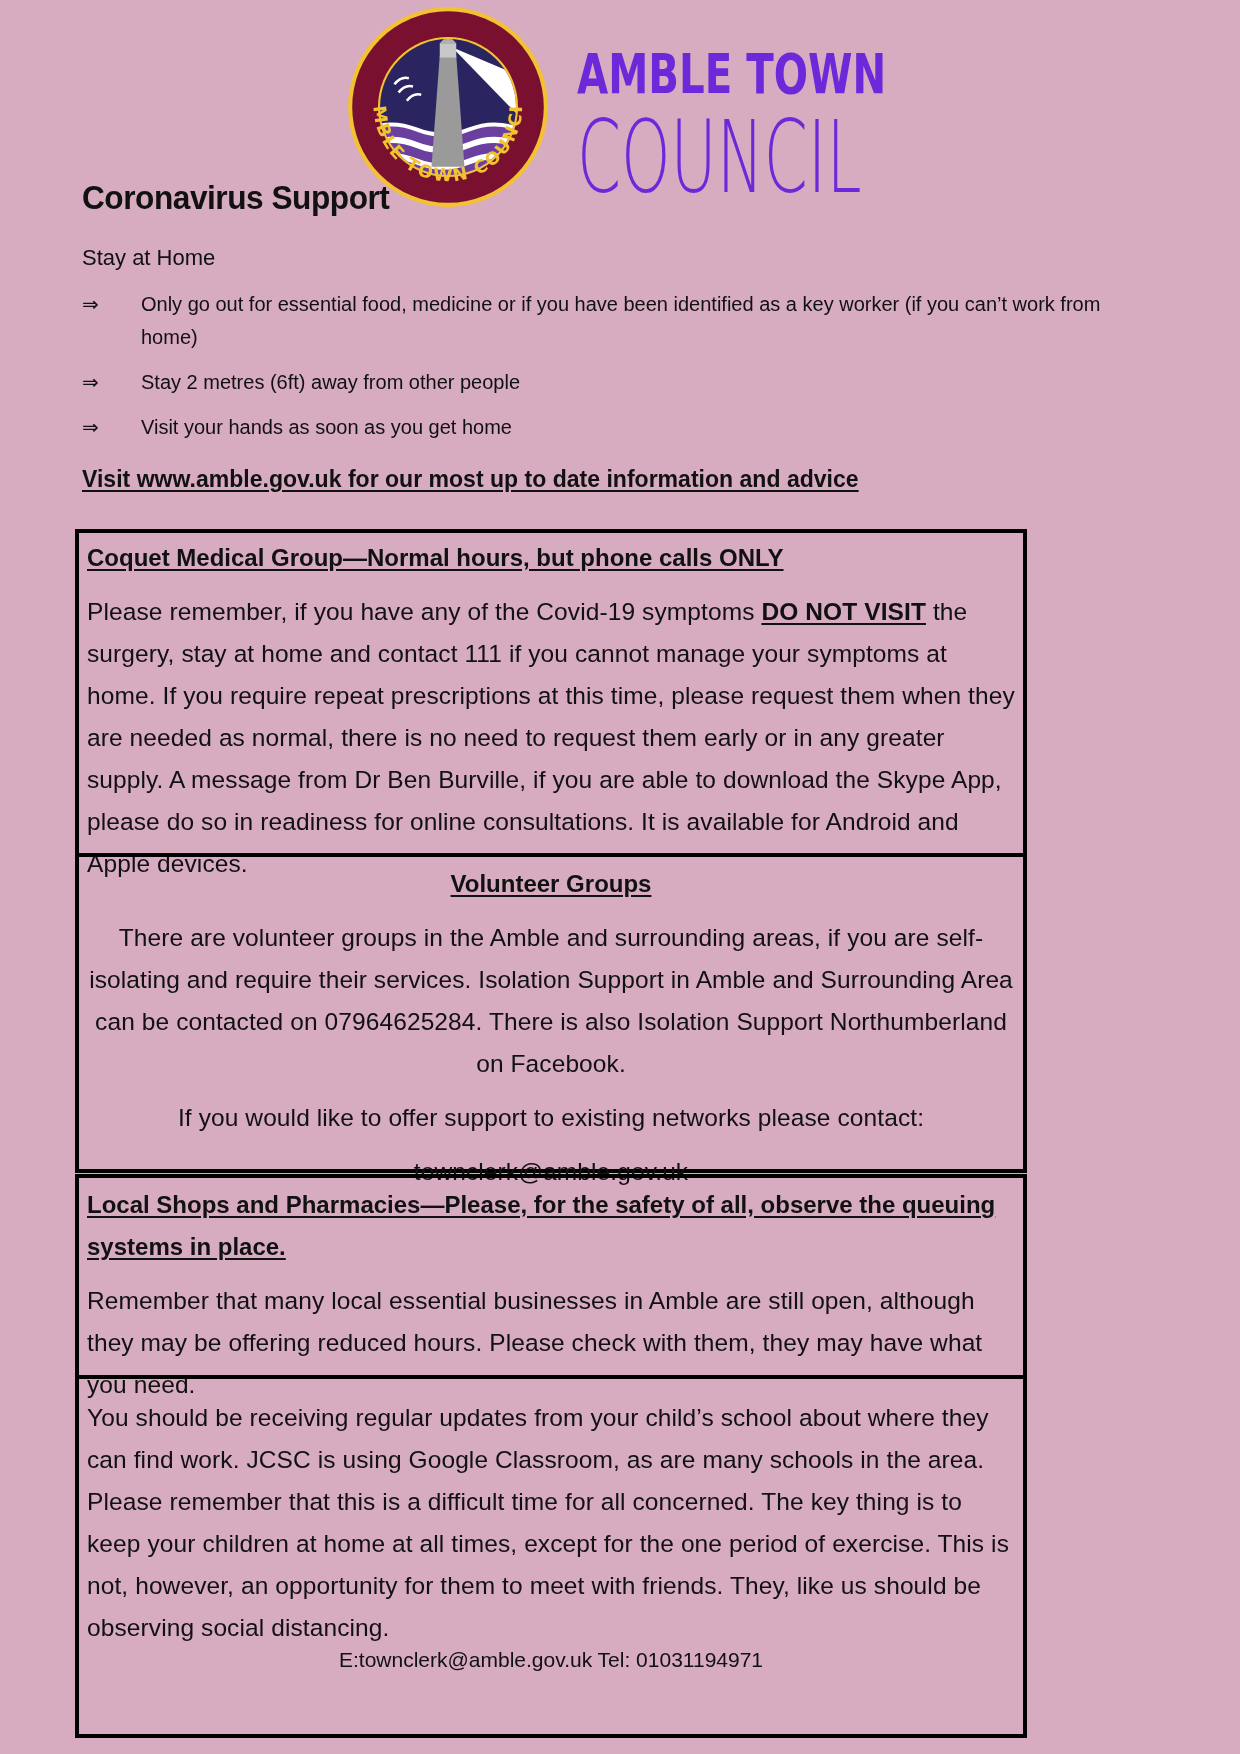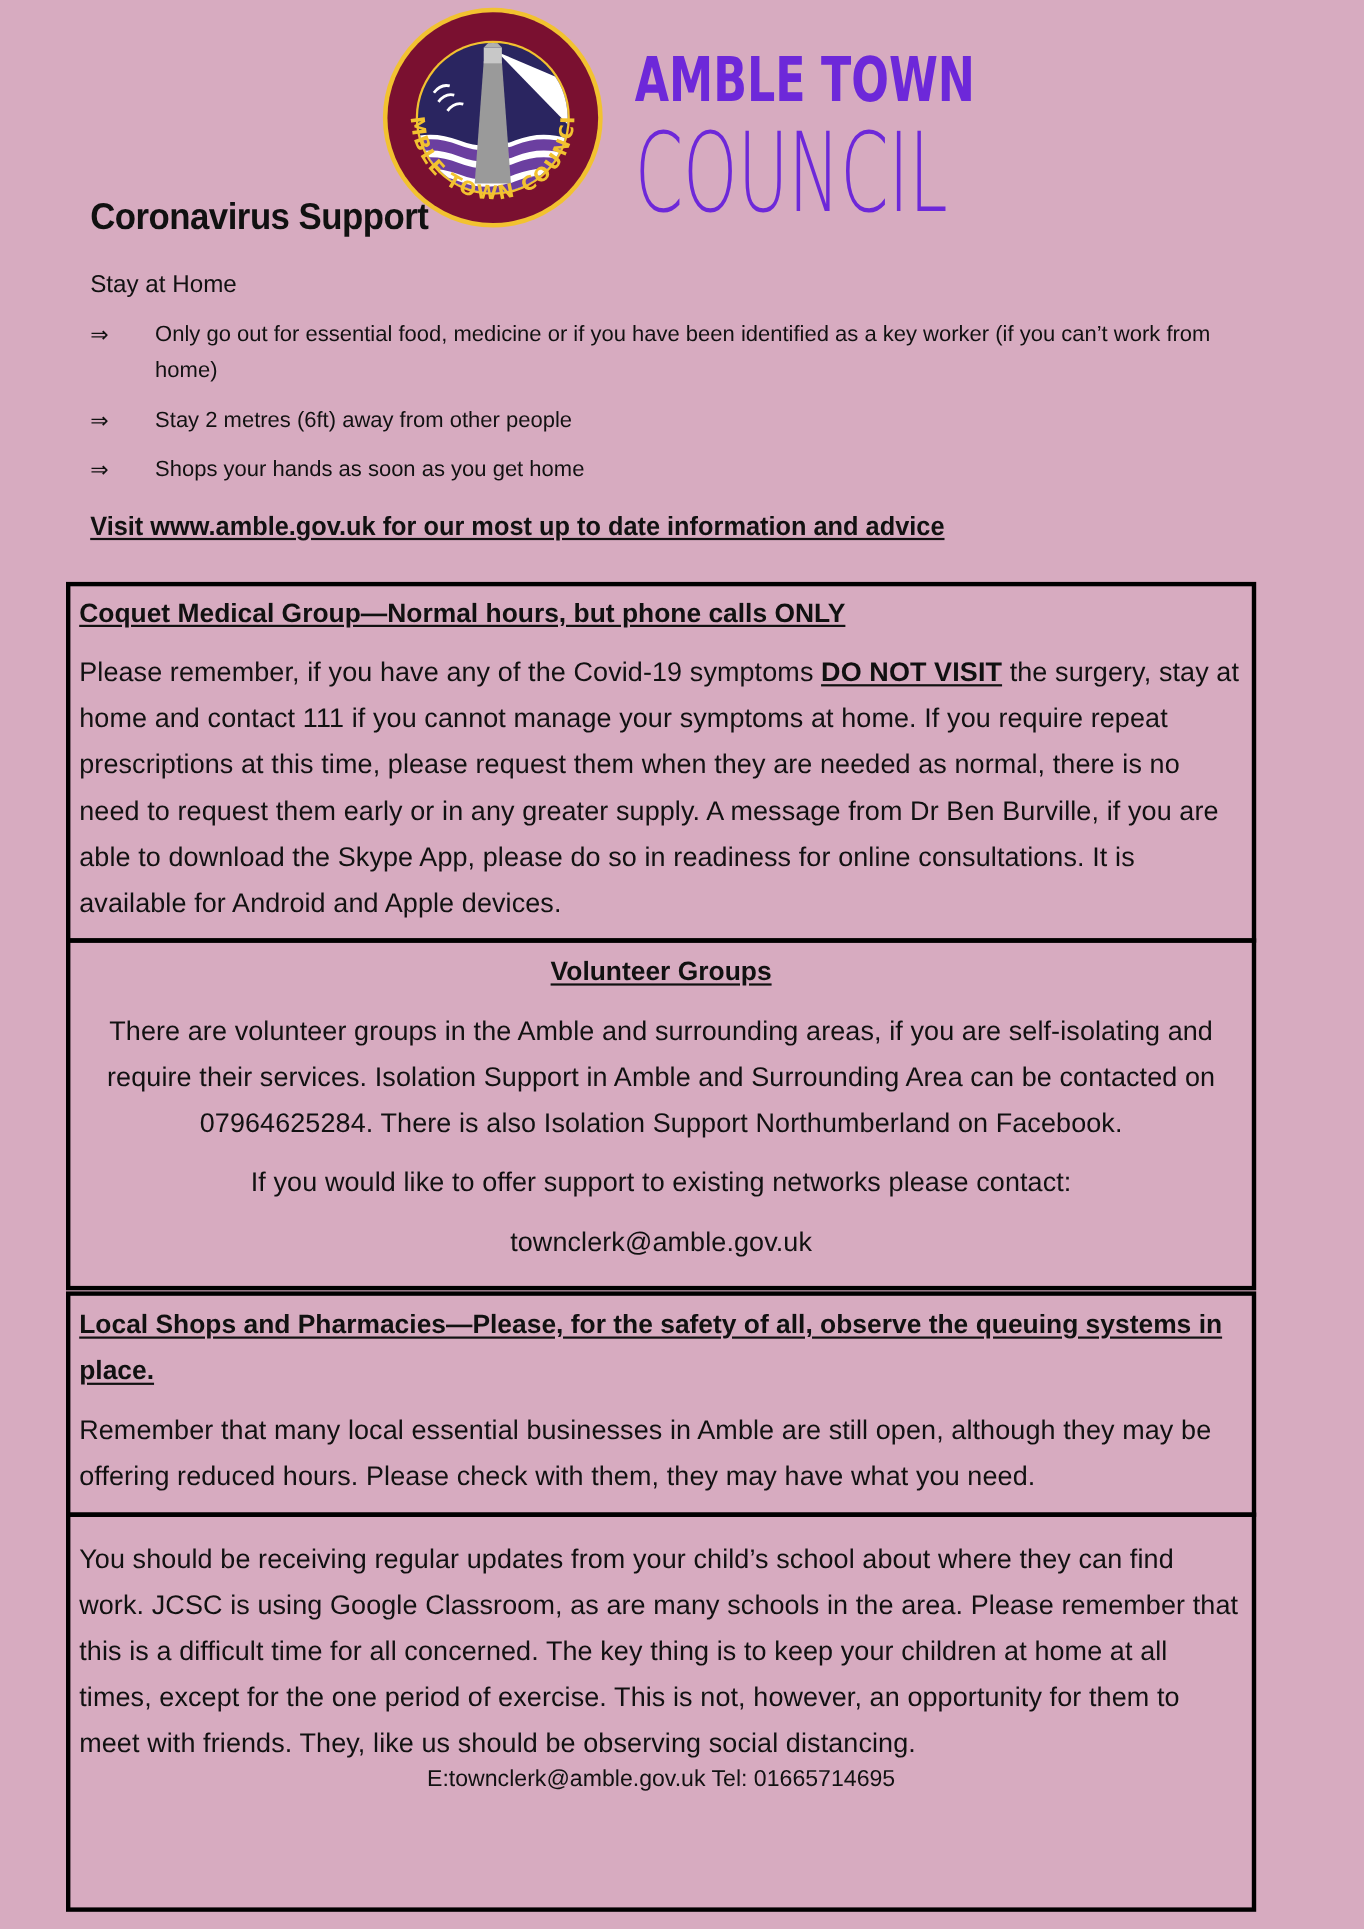--- a/index.html
+++ b/index.html
@@ -101,22 +101,22 @@
       font-weight: bold;
       text-decoration: underline;
       text-underline-offset: 3px;
       color: #111;
       white-space: nowrap;
       transform: scaleX(0.96);
       transform-origin: left top;
     }
     .box {
       position: absolute;
-      left: 60px;
-      width: 1082px;
+      left: 75px;
+      width: 952px;
       border: 4px solid #000;
       box-sizing: border-box;
       padding: 0 8px 0 8px;
     }
     .box h2 {
       margin: 0;
       font-size: 24px;
       font-weight: bold;
       text-decoration: underline;
       text-underline-offset: 3px;
@@ -185,21 +185,21 @@
   <li>
     <span class="arrow">⇒</span>
     <span class="text">Only go out for essential food, medicine or if you have been identified as a key worker (if you can’t work from home)</span>
   </li>
   <li>
     <span class="arrow">⇒</span>
     <span class="text">Stay 2 metres (6ft) away from other people</span>
   </li>
   <li>
     <span class="arrow">⇒</span>
-    <span class="text">Shops your hands as soon as you get home</span>
+    <span class="text">Visit your hands as soon as you get home</span>
   </li>
 </ul>
 
 <div class="visit-link">Visit www.amble.gov.uk for our most up to date information and advice</div>
 
 <div class="box b-medical">
   <h2>Coquet Medical Group—Normal hours, but phone calls ONLY</h2>
   <div class="gap"></div>
   <p><span>Please remember, if you have any of the Covid-19 symptoms </span><span class="strong-ul">DO NOT VISIT</span><span> the surgery, stay at home and contact 111 if you cannot manage your symptoms at home.  If you require repeat prescriptions at this time, please request them when they are needed as normal, there is no need to request them early or in any greater supply. A message from Dr Ben Burville, if you are able to download the Skype App, please do so in readiness for online consultations.  It is available for Android and Apple devices.</span></p>
 </div>
@@ -216,14 +216,14 @@
 
 <div class="box b-shops">
   <h2>Local Shops and Pharmacies—Please, for the safety of all, observe the queuing systems in place.</h2>
   <div class="gap"></div>
   <p>Remember that many local essential businesses in Amble are still open, although they may be offering reduced hours.  Please check with them, they may have what you need.</p>
 </div>
 
 <div class="box b-school">
   <div class="gap"></div>
   <p>You should be receiving regular updates from your child’s school about where they can find work.  JCSC is using Google Classroom, as are many schools in the area.  Please remember that this is a difficult time for all concerned.  The key thing is to keep your children at home at all times, except for the one period of exercise.  This is not, however, an opportunity for them to meet with friends.  They, like us should be observing social distancing.</p>
-  <div class="footer-contact">E:townclerk@amble.gov.uk  Tel: 01665714695</div>
+  <div class="footer-contact">E:townclerk@amble.gov.uk  Tel: 01031194971</div>
 </div>
 
 </body></html>

